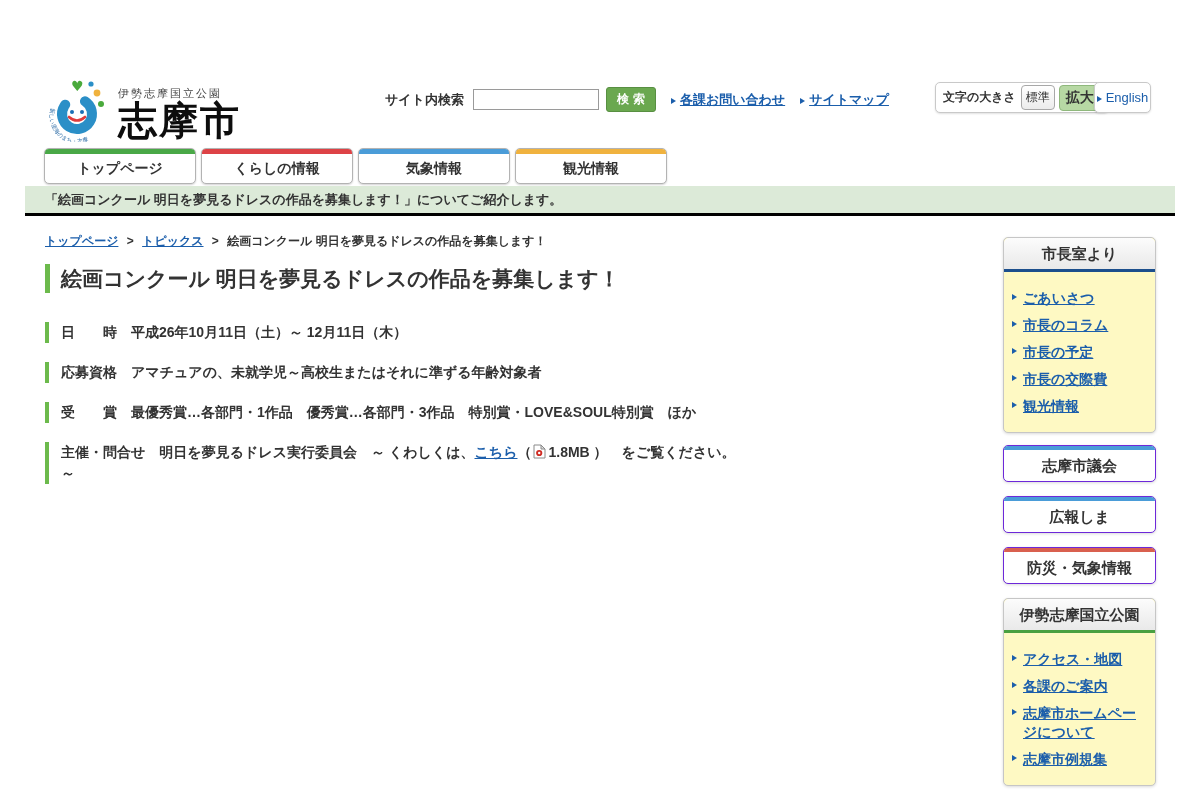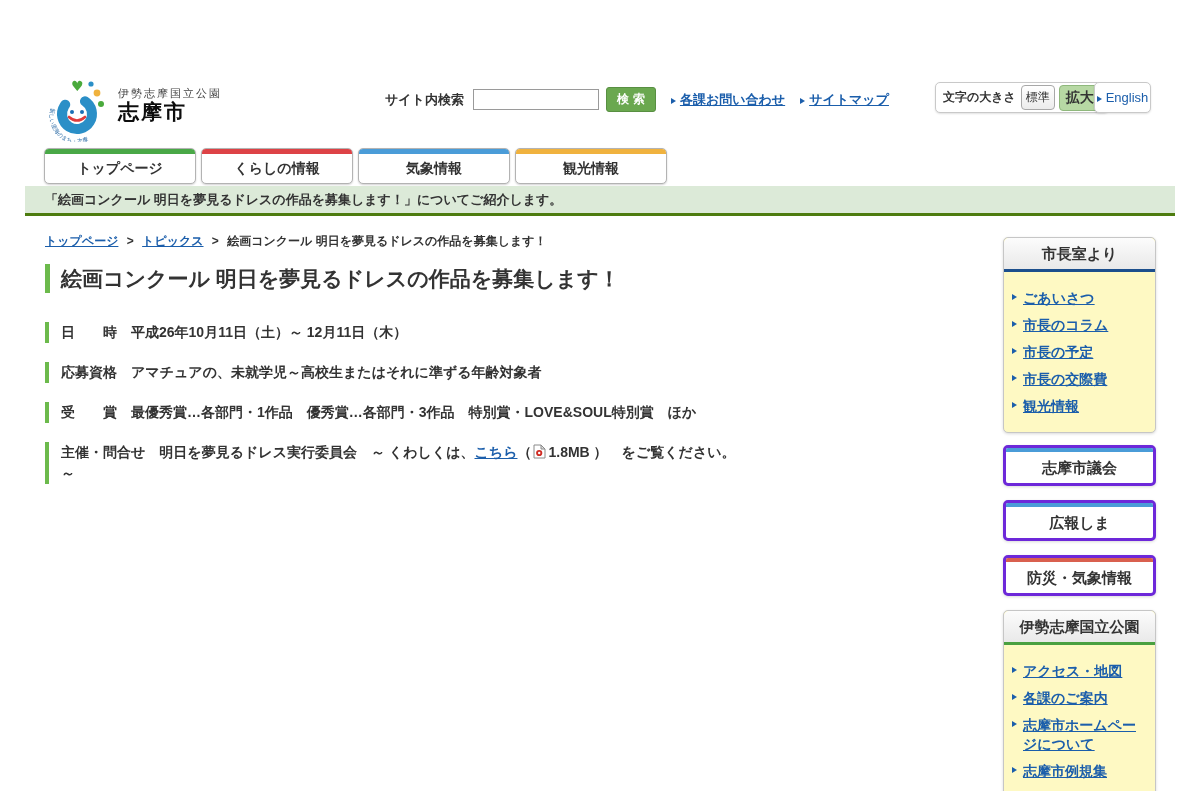--- a/index.html
+++ b/index.html
@@ -4,21 +4,21 @@
 <style>
   * { margin:0; padding:0; box-sizing:border-box; }
   html,body { background:#fff; }
   body { font-family:"Liberation Sans","DejaVu Sans",sans-serif; color:#333; }
   .page { position:relative; width:1200px; height:791px; background:#fff; overflow:hidden; }
 
   
   .logo-block { position:absolute; left:48px; top:76px; display:flex; align-items:flex-start; }
   .logo-text { margin-left:4px; }
   .park-label { font-size:11px; color:#444; letter-spacing:2px; margin-top:10px; }
-  .city-name { font-size:21px; font-weight:bold; color:#0d0d0d; line-height:1.05; letter-spacing:2px; }
+  .city-name { font-size:39px; font-weight:bold; color:#0d0d0d; line-height:1.05; letter-spacing:2px; }
 
   .search-block { position:absolute; left:385px; top:87px; display:flex; align-items:center; }
   .search-label { font-size:13px; font-weight:bold; }
   .search-input { width:126px; height:21px; margin-left:9px; border:1px solid #9a9a9a; background:#fff; font-size:12px; padding:0 4px; }
   .search-btn { margin-left:7px; background:#6aa84f; color:#fff; border:1px solid #588f42; border-radius:3px; font-size:12px; font-weight:bold; letter-spacing:4px; padding:3px 6px 3px 10px; cursor:pointer; }
   .hdr-link { margin-left:15px; font-size:13px; font-weight:bold; color:#1b5eab; text-decoration:underline; cursor:pointer; white-space:nowrap; }
   .tri { display:inline-block; width:0; height:0; border-left:5px solid #1b5eab; border-top:3.5px solid transparent; border-bottom:3.5px solid transparent; margin-right:4px; }
 
   .fontsize-box { position:absolute; left:935px; top:82px; height:31px; border:1px solid #c9c9c9; border-radius:5px; box-shadow:0 1px 2px rgba(0,0,0,.12); display:flex; align-items:center; padding:0 7px; background:#fff; }
   .fs-label { font-size:12px; font-weight:bold; margin-right:5px; }
@@ -31,21 +31,21 @@
   .main-nav { position:absolute; left:44px; top:148px; display:flex; gap:5px; }
   .nav-tab { width:152px; background:#fff; border:1px solid #b3b3b3; border-radius:5px; overflow:hidden; box-shadow:0 1px 2px rgba(0,0,0,.18); cursor:pointer; }
   .tab-bar { height:5px; }
   .tab-green .tab-bar { background:#49a847; }
   .tab-red   .tab-bar { background:#dd4246; }
   .tab-blue  .tab-bar { background:#4a9cd8; }
   .tab-orange.nav-tab .tab-bar { background:#f0b23e; }
   .tab-label { text-align:center; font-size:14px; font-weight:bold; line-height:29px; color:#333; }
 
   
-  .notice-banner { position:absolute; left:25px; top:186px; width:1150px; height:30px; background:#dcead8; border-bottom:3px solid #4d7c0f; padding-left:20px; font-size:13px; font-weight:bold; line-height:27px; color:#333; }
+  .notice-banner { position:absolute; left:25px; top:186px; width:1150px; height:30px; background:#dcead8; border-bottom:3px solid #000000; padding-left:20px; font-size:13px; font-weight:bold; line-height:27px; color:#333; }
 
   
   .breadcrumb { position:absolute; left:45px; top:233px; font-size:12px; font-weight:bold; }
   .bc-link { color:#1b5eab; text-decoration:underline; cursor:pointer; }
   .bc-sep { margin:0 5px; color:#333; }
   .bc-current { color:#333; }
 
   
   .article-title { position:absolute; left:45px; top:264px; display:flex; align-items:center; }
   .title-bar { width:5px; height:29px; background:#6cba4c; margin-right:11px; }
@@ -59,21 +59,21 @@
   
   .sidebar { position:absolute; left:1003px; top:237px; width:153px; }
   .side-box { background:#fef9c3; border:1px solid #c6c6c6; border-radius:5px; box-shadow:0 1px 3px rgba(0,0,0,.15); margin-bottom:12px; }
   .side-box-header { text-align:center; font-size:15px; font-weight:bold; padding:7px 0 5px; background:linear-gradient(#fcfcfc,#e9e9e9); border-radius:5px 5px 0 0; }
   .hdr-blue  { border-bottom:3px solid #1c4f8c; }
   .hdr-green { border-bottom:3px solid #49a040; }
   .side-links { list-style:none; padding:9px 5px 8px 8px; }
   .side-links li { position:relative; padding-left:11px; margin:8px 0; font-size:14px; font-weight:bold; line-height:19px; }
   .side-links .tri { position:absolute; left:0; top:5px; border-left-width:5px; border-top-width:3.5px; border-bottom-width:3.5px; }
   .side-links a { color:#1b5eab; text-decoration:underline; cursor:pointer;text-align:center; }
-  .side-btn { background:#fff; border:3px solid #6d28d9; border-radius:5px; overflow:hidden; box-shadow:0 1px 3px rgba(0,0,0,.15); margin-bottom:14px; cursor:pointer; }
+  .side-btn { background:#fff; border:1px solid #6d28d9; border-radius:5px; overflow:hidden; box-shadow:0 1px 3px rgba(0,0,0,.15); margin-bottom:14px; cursor:pointer; }
   .side-btn .btn-bar { height:4px; }
   .btn-blue .btn-bar { background:#4a9cd8; }
   .btn-red  .btn-bar { background:#d9604f; }
   .side-btn .btn-label { text-align:center; font-size:15px; font-weight:bold; line-height:31px; color:#333; }
 </style>
 </head>
 <body>
 
 <div class="page">
 

